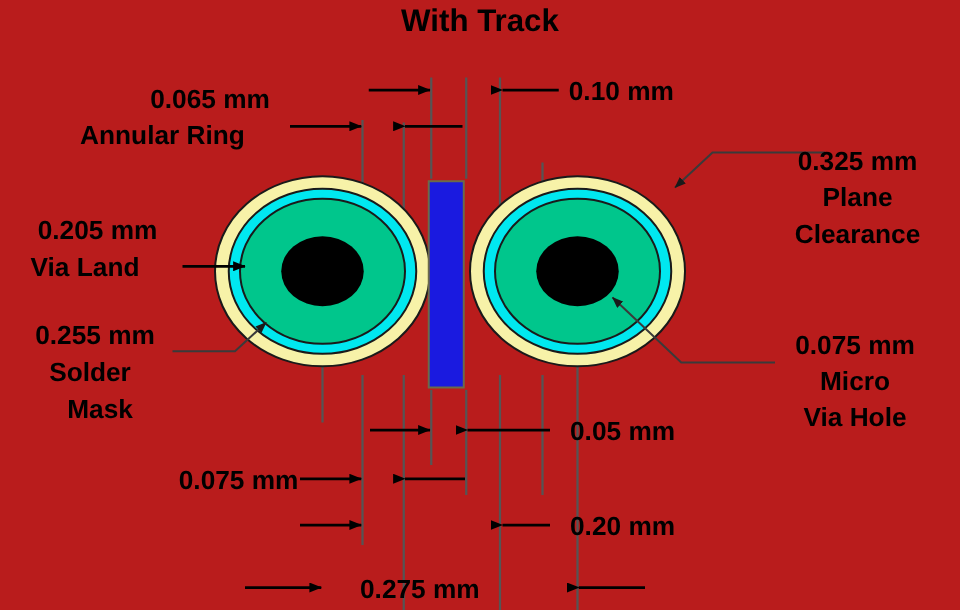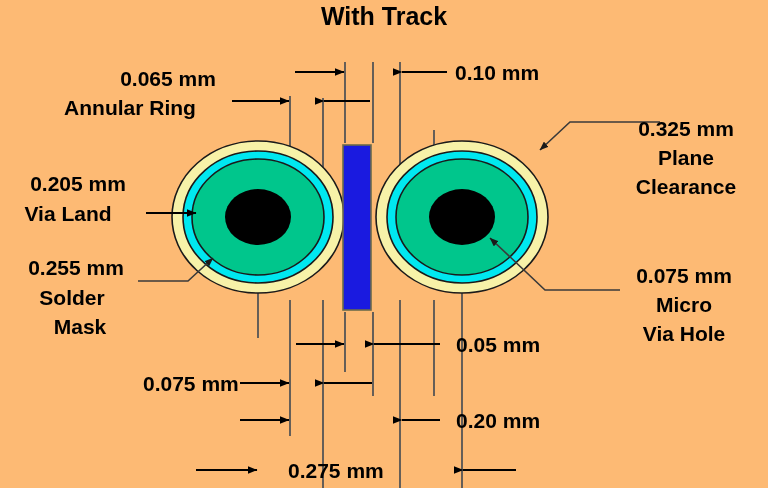--- a/index.html
+++ b/index.html
@@ -10,21 +10,21 @@
   body {
     width: 768px;
     height: 488px;
     overflow: hidden;
     font-family: "Liberation Sans", sans-serif;
   }
   #diagram-root {
     position: relative;
     width: 768px;
     height: 488px;
-    background: #fdba74;
+    background: #b91c1c;
   }
   #diagram-svg {
     position: absolute;
     top: 0;
     left: 0;
     width: 768px;
     height: 488px;
   }
   .dim-text, .lbl-text, .title-text {
     font-family: "Liberation Sans", sans-serif;

